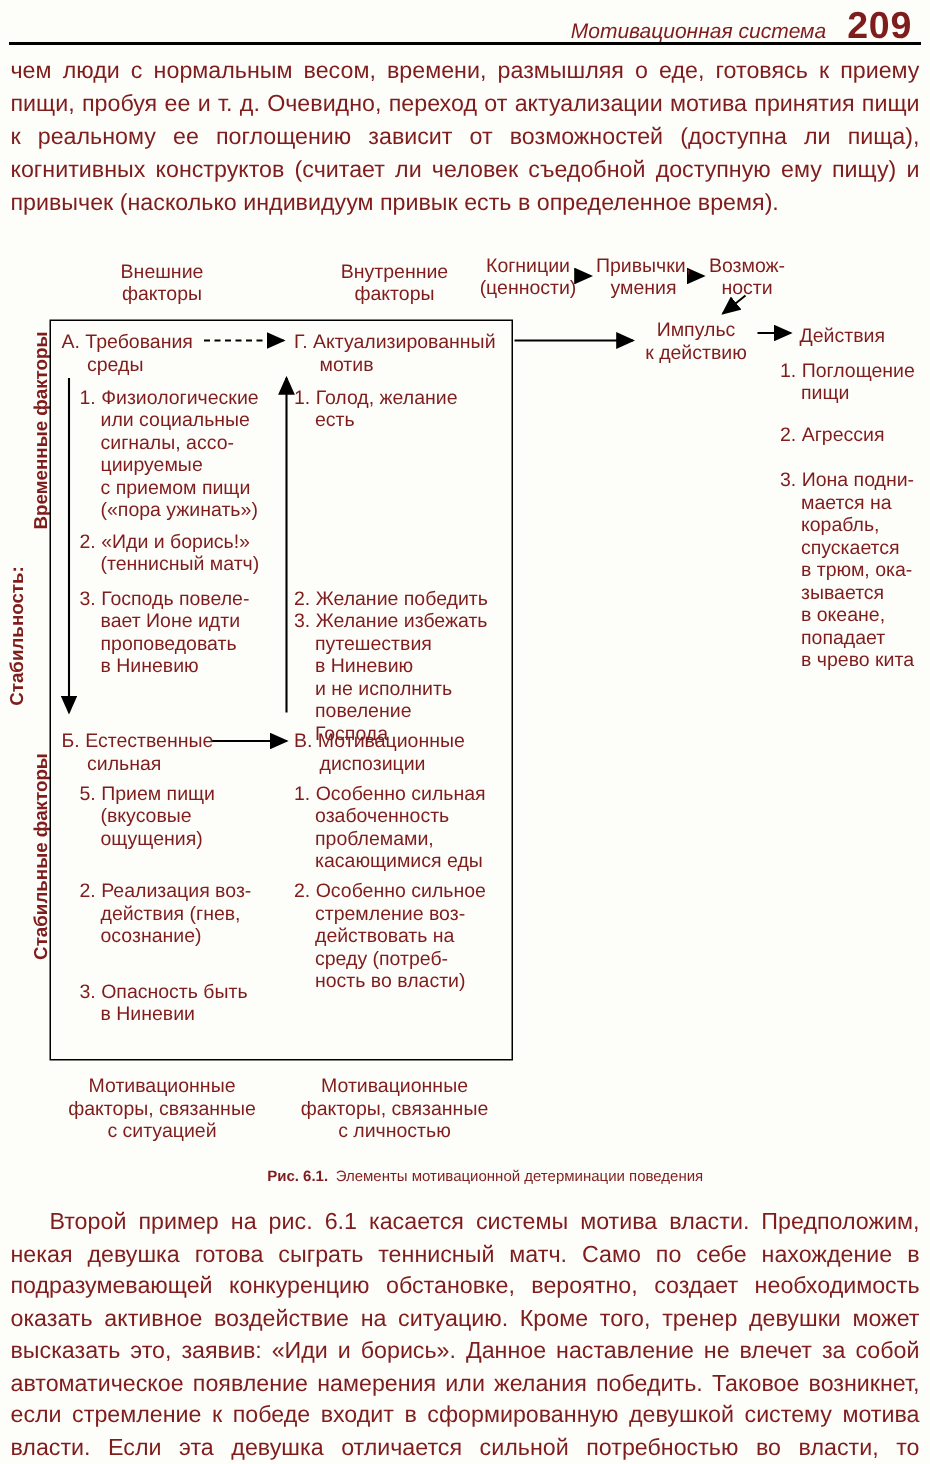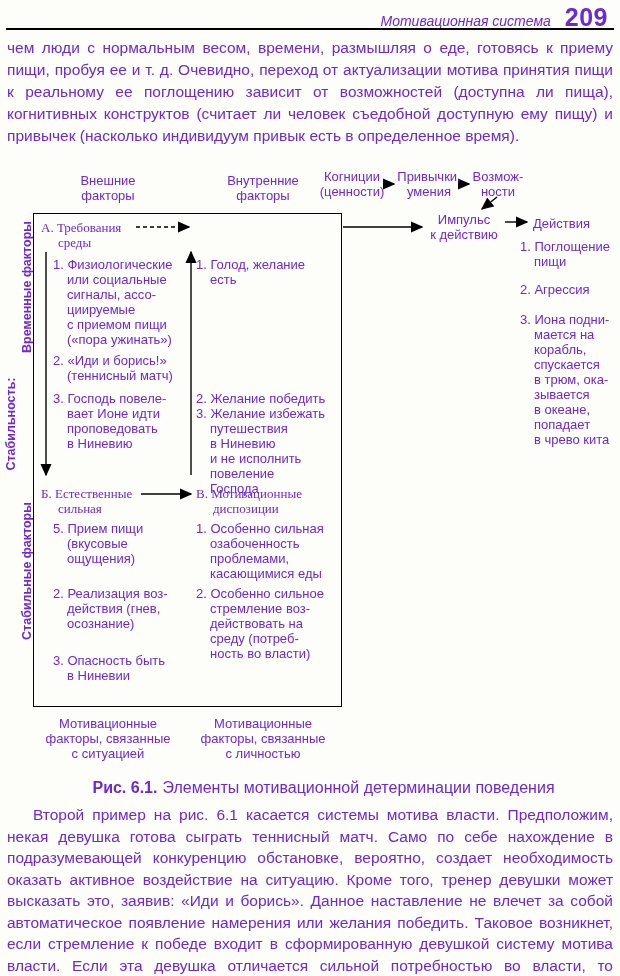--- a/index.html
+++ b/index.html
@@ -2,21 +2,21 @@
 <html><head>
 <meta charset="utf-8">
 <style>
   * { margin: 0; padding: 0; box-sizing: border-box; }
   html, body { background: #d8d8d8; }
   .page {
     position: relative;
     width: 620px; height: 976px;
     margin: 0 auto;
     background: #fdfdfa;
-    color: #6d28d9;
+    color: #7f1d1d;
     font-family: "Liberation Sans", sans-serif;
     overflow: hidden;
   }
   .hdr {
     position: absolute; top: 3px; left: 8px; right: 12px;
     display: flex; justify-content: flex-end; align-items: baseline; gap: 14px;
   }
   .running { font-style: italic; font-size: 14px; }
   .pagenum { font-weight: bold; font-size: 25px; letter-spacing: 0.5px; }
   .rule { position: absolute; top: 28px; left: 6px; right: 6px; height: 2px; background: #000; }
@@ -28,31 +28,31 @@
   #p1 { top: 37px; }
   #p2 { top: 804px; line-height: 21.5px; text-indent: 26px; }
 
   .figure { position: absolute; left: 0; top: 165px; width: 620px; height: 612px; }
   .fig-svg { position: absolute; left: 0; top: 0; }
   .ar { stroke: #000; stroke-width: 1.4; fill: none; }
 
   .fl { position: absolute; font-size: 13px; line-height: 15px; white-space: pre-line; }
   .ctr { text-align: center; }
   .hang  { padding-left: 14px; text-indent: -14px; }
-  .hangT { padding-left: 17px; text-indent: -17px; font-family: Liberation Serif, serif; }
+  .hangT { padding-left: 17px; text-indent: -17px; }
 
   .box { position: absolute; left: 33px; top: 48px; width: 309px; height: 494px; border: 1.5px solid #000; }
 
   .vl {
     position: absolute; font-size: 12.5px; font-weight: bold;
     white-space: nowrap; text-align: center;
     transform: rotate(-90deg); transform-origin: center center;
   }
 
-  .caption { position: absolute; top: 779px; left: 0; width: 620px; text-align: center; font-size: 16px; padding-left: 27px; }
+  .caption { position: absolute; top: 779px; left: 0; width: 620px; text-align: center; font-size: 10px; padding-left: 27px; }
   .caption .lbl { font-weight: bold; margin-right: 5px; }
 </style>
 </head>
 <body>
 
 <div class="page">
 
   <div class="hdr">
     <span class="running">Мотивационная система</span>
     <span class="pagenum">209</span>
@@ -107,20 +107,22 @@
 попадает
 в чрево кита</div>
 
     <div class="vl" style="left:-44px;top:252px;width:110px;">Стабильность:</div>
     <div class="vl" style="left:-43px;top:115px;width:140px;">Временные факторы</div>
     <div class="vl" style="left:-43px;top:399px;width:140px;">Стабильные факторы</div>
 
     <div class="box">
       <div class="fl hangT" style="left:7px;top:6px;width:115px;">А. Требования
 среды</div>
+      <div class="fl hangT" style="left:162px;top:6px;width:146px;">Г. Актуализированный
+мотив</div>
 
       <div class="fl hang" style="left:19px;top:43px;width:138px;">1. Физиологические
 или социальные
 сигналы, ассо-
 циируемые
 с приемом пищи
 («пора ужинать»)</div>
       <div class="fl hang" style="left:19px;top:139px;width:138px;">2. «Иди и борись!»
 (теннисный матч)</div>
       <div class="fl hang" style="left:19px;top:177px;width:138px;">3. Господь повеле-

